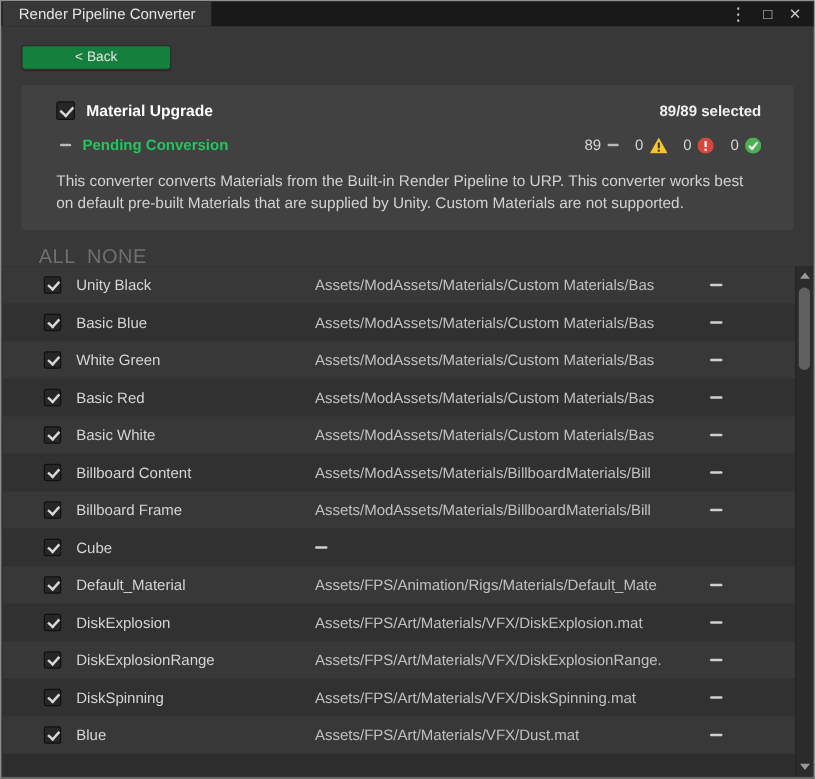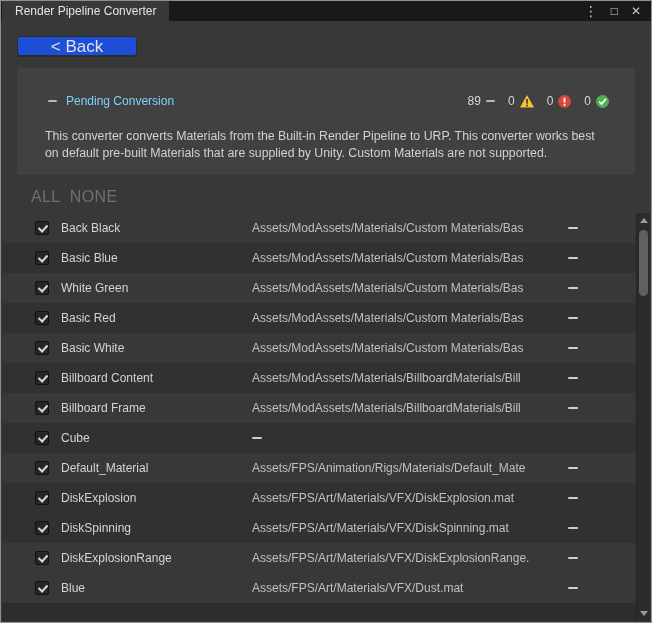--- a/index.html
+++ b/index.html
@@ -14,35 +14,35 @@
   .tab { background:#383838; padding:0 13px; display:flex; align-items:center; margin-left:1px; }
   .tab span { color:#e4e4e4; font-size:12px; }
   .window-controls { margin-left:auto; display:flex; align-items:center; gap:13px; padding-right:10px; color:#c9c9c9; }
   .wc { cursor:default; line-height:1; }
   .wc.menu { font-size:14px; }
   .wc.max { font-size:12px; }
   .wc.close { font-size:12px; }
   
   .toolbar { padding:15px 16px 12px; }
   .back-btn {
-    background:#1d4ed8; color:#e2e2e2; border:1px solid #2d2d2d; border-radius:3px;
-    width:120px; height:20px; font-size:17px; font-family:"Liberation Sans", sans-serif;
+    background:#15803d; color:#e2e2e2; border:1px solid #2d2d2d; border-radius:3px;
+    width:120px; height:20px; font-size:11px; font-family:"Liberation Sans", sans-serif;
     box-shadow:0 1px 0 rgba(0,0,0,.25);
   }
   
   .panel { margin:0 16px; background:#414141; border-radius:3px; padding:13px 26px 13px 28px; }
   .panel-header { display:flex; align-items:center; gap:9px; }
   .panel-title { font-weight:bold; color:#fdfdfd; font-size:12.5px; }
   .selected-count { margin-left:auto; font-weight:bold; color:#efefef; }
   .pending-row { display:flex; align-items:center; gap:9px; margin-top:13px; padding-left:3px; }
-  .pending-label { color:#7dd3fc; }
+  .pending-label { color:#22c55e;font-weight:bold; }
   .counts { margin-left:auto; display:flex; align-items:center; gap:13px; }
   .count-group { display:flex; align-items:center; gap:5px; color:#d6d6d6; }
   .dash-glyph { width:9px; height:2px; background:#b9b9b9; border-radius:1px; display:inline-block; }
-  .desc { margin-top:20px; color:#d2d2d2; line-height:17px; font-size:12.3px; }
+  .desc { margin-top:14px; color:#d2d2d2; line-height:17px; font-size:12.3px; }
   
   .checkbox {
     width:15px; height:15px; background:#262626; border:1px solid #111;
     border-radius:2px; position:relative; flex:none; display:inline-block; cursor:pointer;
   }
   .checkbox.checked::after {
     content:''; position:absolute; left:4px; top:1px; width:5px; height:8px;
     border:solid #d8d8d8; border-width:0 2px 2px 0; transform:rotate(42deg);
   }
   
@@ -84,20 +84,25 @@
       <span class="wc max">□</span>
       <span class="wc close">✕</span>
     </div>
   </div>
 
   <div class="toolbar">
     <button class="back-btn">&lt; Back</button>
   </div>
 
   <div class="panel">
+    <div class="panel-header">
+      <span class="checkbox checked"></span>
+      <span class="panel-title">Material Upgrade</span>
+      <span class="selected-count">89/89 selected</span>
+    </div>
 
     <div class="pending-row">
       <span class="dash-glyph"></span>
       <span class="pending-label">Pending Conversion</span>
       <span class="counts">
         <span class="count-group">
           <span>89</span>
           <span class="dash-glyph"></span>
         </span>
         <span class="count-group">
@@ -137,21 +142,21 @@
 
   <div class="select-buttons">
     <span>ALL</span>
     <span>NONE</span>
   </div>
 
   <div class="list-region">
     <div class="rows">
         <div class="row base">
     <span class="checkbox checked"></span>
-    <span class="item-name">Back Black</span>
+    <span class="item-name">Unity Black</span>
     <span class="item-path">Assets/ModAssets/Materials/Custom Materials/Bas</span>
     <span class="item-dash"></span>
   </div>
         <div class="row alt">
     <span class="checkbox checked"></span>
     <span class="item-name">Basic Blue</span>
     <span class="item-path">Assets/ModAssets/Materials/Custom Materials/Bas</span>
     <span class="item-dash"></span>
   </div>
         <div class="row base">
@@ -194,30 +199,30 @@
     <span class="item-name">Default_Material</span>
     <span class="item-path">Assets/FPS/Animation/Rigs/Materials/Default_Mate</span>
     <span class="item-dash"></span>
   </div>
         <div class="row alt">
     <span class="checkbox checked"></span>
     <span class="item-name">DiskExplosion</span>
     <span class="item-path">Assets/FPS/Art/Materials/VFX/DiskExplosion.mat</span>
     <span class="item-dash"></span>
   </div>
+        <div class="row base">
+    <span class="checkbox checked"></span>
+    <span class="item-name">DiskExplosionRange</span>
+    <span class="item-path">Assets/FPS/Art/Materials/VFX/DiskExplosionRange.</span>
+    <span class="item-dash"></span>
+  </div>
         <div class="row alt">
     <span class="checkbox checked"></span>
     <span class="item-name">DiskSpinning</span>
     <span class="item-path">Assets/FPS/Art/Materials/VFX/DiskSpinning.mat</span>
-    <span class="item-dash"></span>
-  </div>
-        <div class="row base">
-    <span class="checkbox checked"></span>
-    <span class="item-name">DiskExplosionRange</span>
-    <span class="item-path">Assets/FPS/Art/Materials/VFX/DiskExplosionRange.</span>
     <span class="item-dash"></span>
   </div>
         <div class="row base">
     <span class="checkbox checked"></span>
     <span class="item-name">Blue</span>
     <span class="item-path">Assets/FPS/Art/Materials/VFX/Dust.mat</span>
     <span class="item-dash"></span>
   </div>
       </div>
     <div class="scrollbar">

